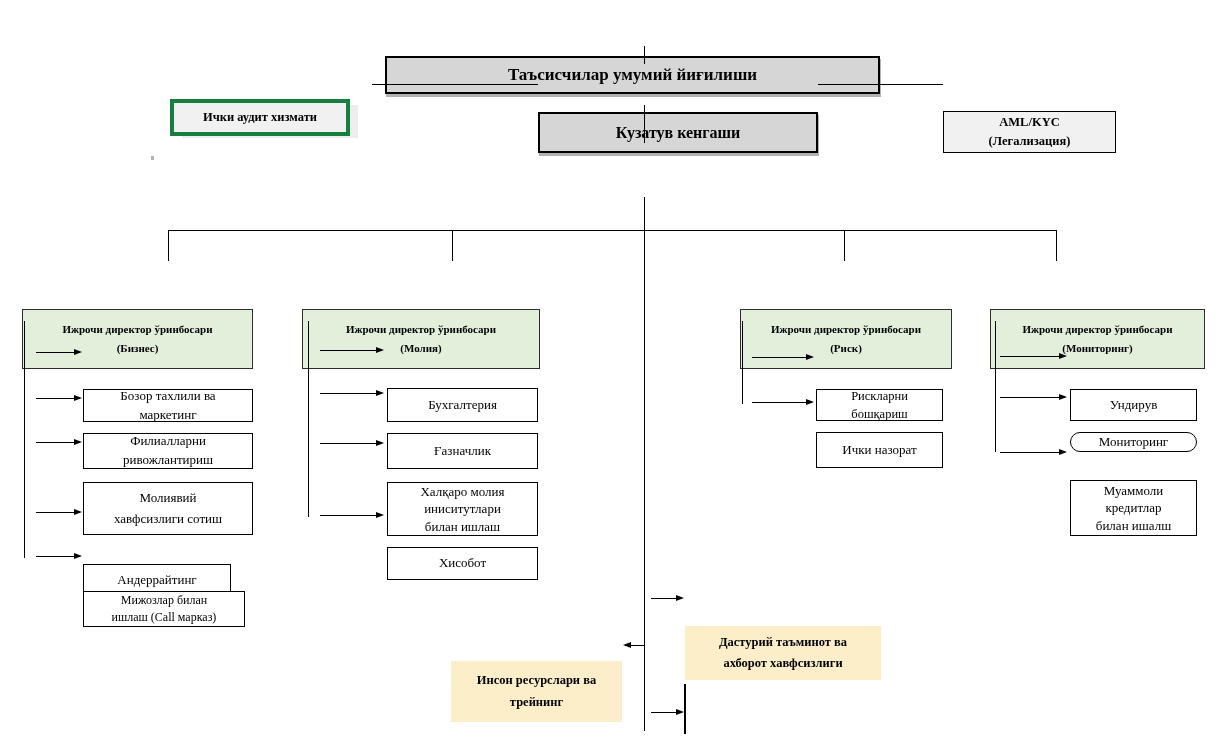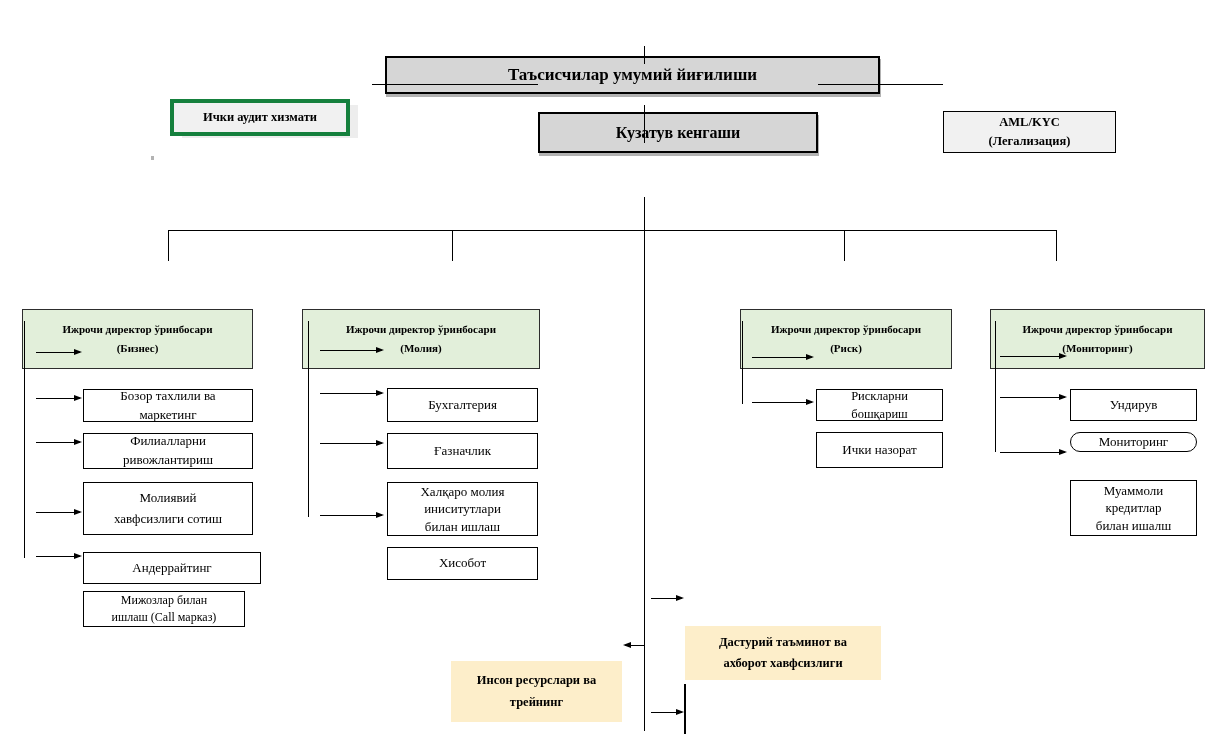--- a/index.html
+++ b/index.html
@@ -62,21 +62,21 @@
     <span>(Риск)</span>
   </div>
   <div class="box green b t13" style="left:990px;top:261px;width:215px;height:60px;">
     <span>Ижрочи директор ўринбосари</span>
     <span>(Мониторинг)</span>
   </div>
 
   <div class="box unit" style="left:83px;top:341px;width:170px;height:33px;">Бозор тахлили ва маркетинг</div>
   <div class="box unit" style="left:83px;top:385px;width:170px;height:36px;">Филиалларни ривожлантириш</div>
   <div class="box unit" style="left:83px;top:434px;width:170px;height:53px;line-height:1.6;">Молиявий хавфсизлиги сотиш</div>
-  <div class="box unit" style="left:83px;top:504px;width:178px;height:32px;">Андеррайтинг</div>
+  <div class="box unit" style="left:83px;top:516px;width:148px;height:32px;">Андеррайтинг</div>
   <div class="box unit" style="left:83px;top:543px;width:162px;height:36px;font-size:12px;line-height:1.4;">Мижозлар билан ишлаш (Call марказ)</div>
 
   <div class="box unit" style="left:387px;top:340px;width:151px;height:34px;">Бухгалтерия</div>
   <div class="box unit" style="left:387px;top:385px;width:151px;height:36px;">Ғазначлик</div>
   <div class="box unit" style="left:387px;top:434px;width:151px;height:54px;line-height:1.35;">Халқаро молия иниситутлари билан ишлаш</div>
   <div class="box unit" style="left:816px;top:341px;width:127px;height:32px;font-size:12.5px;">Рискларни бошқариш</div>
 
   <div class="box unit" style="left:387px;top:499px;width:151px;height:33px;">Хисобот</div>
   <div class="box unit" style="left:816px;top:384px;width:127px;height:36px;">Ички назорат</div>
 

